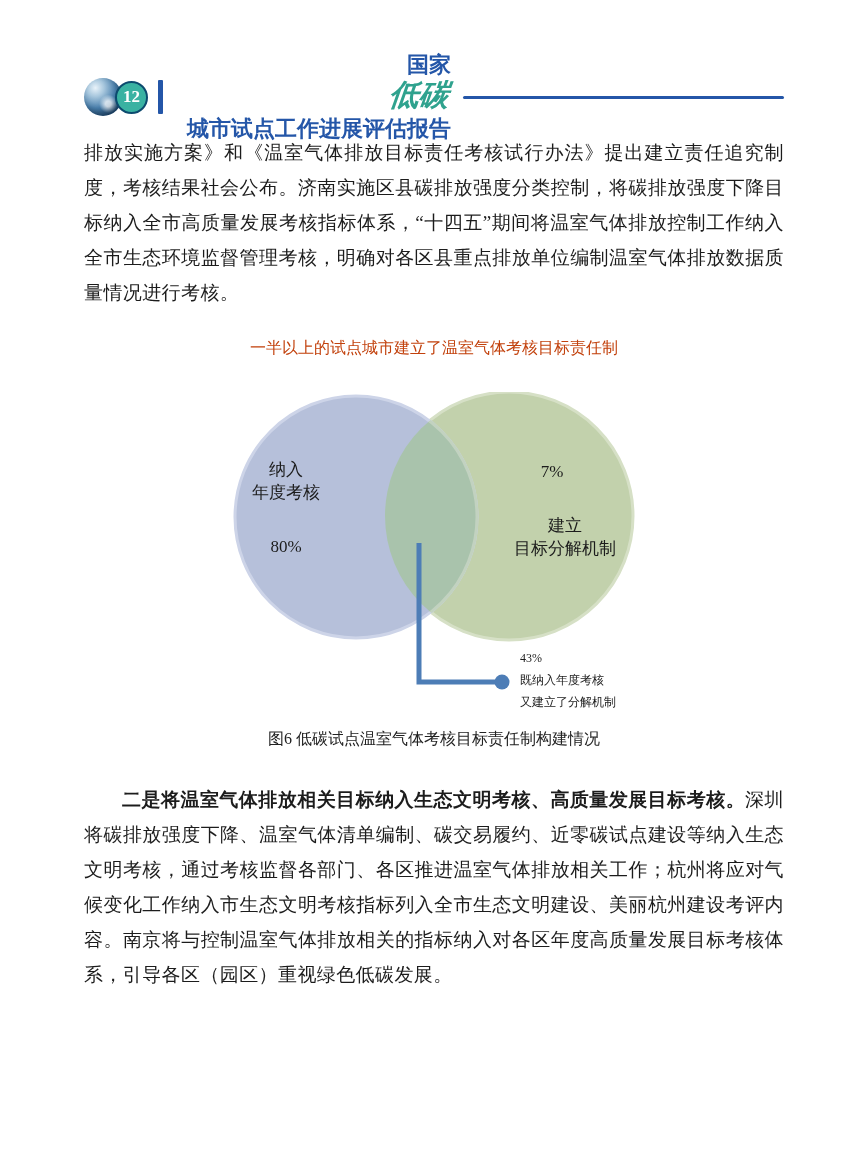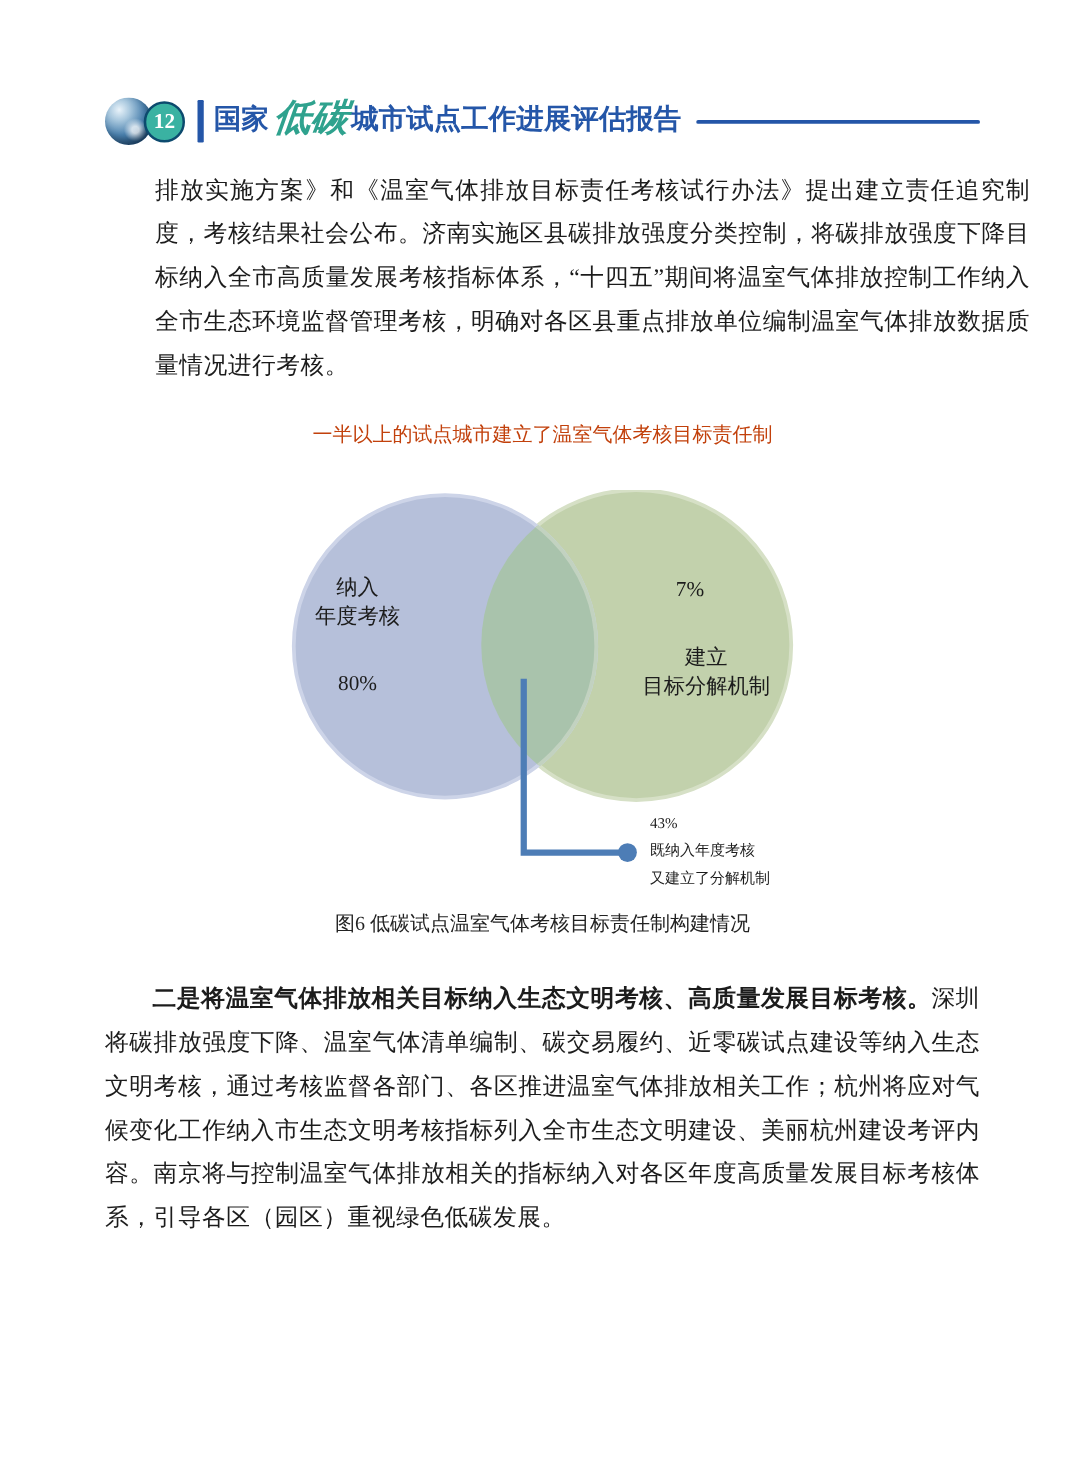--- a/index.html
+++ b/index.html
@@ -16,33 +16,33 @@
       radial-gradient(circle at 30% 26%, #e9f3fa 0%, #a9c8de 22%, #4a80ad 52%, #234f79 78%, #16334f 100%);
     box-shadow:inset -3px -4px 6px rgba(0,0,0,.25);
   }
   .badge{
     width:33px;height:33px;border-radius:50%;flex:none;margin-left:-7px;z-index:2;
     background:var(--badge,#3ab2a2);display:flex;align-items:center;justify-content:center;
     border:2px solid #0c4a6e;box-sizing:border-box;
   }
   .badge span{color:#ffffff;font-size:17px;font-weight:700;font-family:"Liberation Serif",serif;}
   .vbar{width:5px;height:34px;background:var(--blue,#2456a8);flex:none;margin-left:10px;border-radius:1px;}
-  .title{margin-left:8px;white-space:nowrap;font-family:"Liberation Sans","DejaVu Sans",sans-serif;
-         font-weight:700;font-size:22px;color:var(--blue,#2456a8);display:flex;align-items:flex-start;}
+  .title{margin-left:24px;white-space:nowrap;font-family:"Liberation Sans","DejaVu Sans",sans-serif;
+         font-weight:700;font-size:22px;color:var(--blue,#2456a8);display:flex;align-items:flex-end;flex-direction:column;}
   .title .stylized{
     color:var(--teal,#2fa28e);font-family:"DejaVu Serif",serif;font-style:italic;font-weight:700;
     font-size:30px;line-height:30px;margin:0 2px 4px 4px;transform:skewX(-6deg);display:inline-block;
   }
   .hrule{flex:1;height:3px;background:var(--blue,#2456a8);margin-left:12px;border-radius:2px;}
   
   .body{
     position:absolute;left:84px;width:700px;margin:0;
     font-size:19px;line-height:35px;text-align:justify;letter-spacing:.4px;
   }
-  .p1{top:135px;margin-left:40px;}
+  .p1{top:135px;}
   .p2{top:782px;text-indent:2em;}
   .p2 b{font-weight:700;}
   
   .figtitle{position:absolute;left:84px;top:338px;width:700px;text-align:center;font-size:16px;color:#c2410c;}
   .venn{position:absolute;left:218px;top:392px;width:430px;height:330px;}
   .venn svg{position:absolute;left:0;top:0;}
   .vlabel{position:absolute;font-size:17px;line-height:23px;text-align:center;color:#1c1c1c;}
   .lbl-left{left:8px;top:66px;width:120px;}
   .val-left{left:8px;top:143px;width:120px;font-size:17px;}
   .val-right{left:274px;top:68px;width:120px;font-size:17px;}

